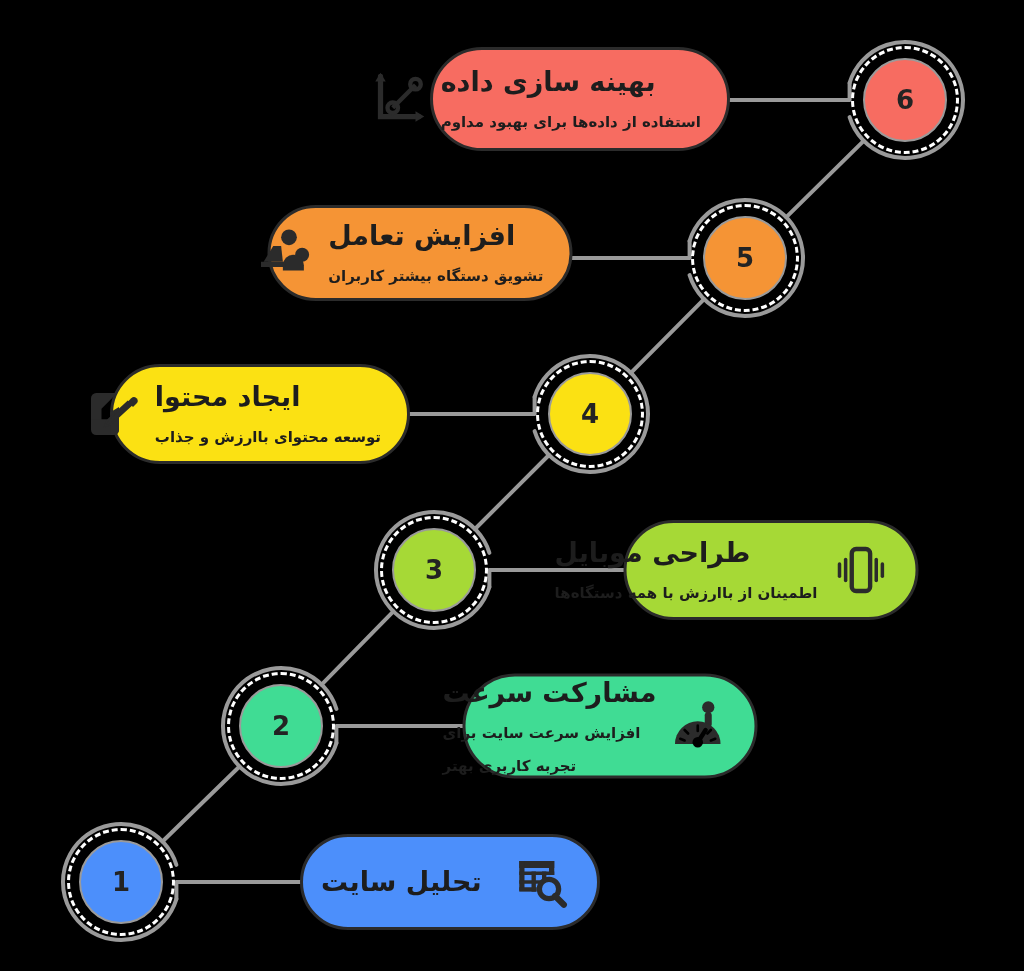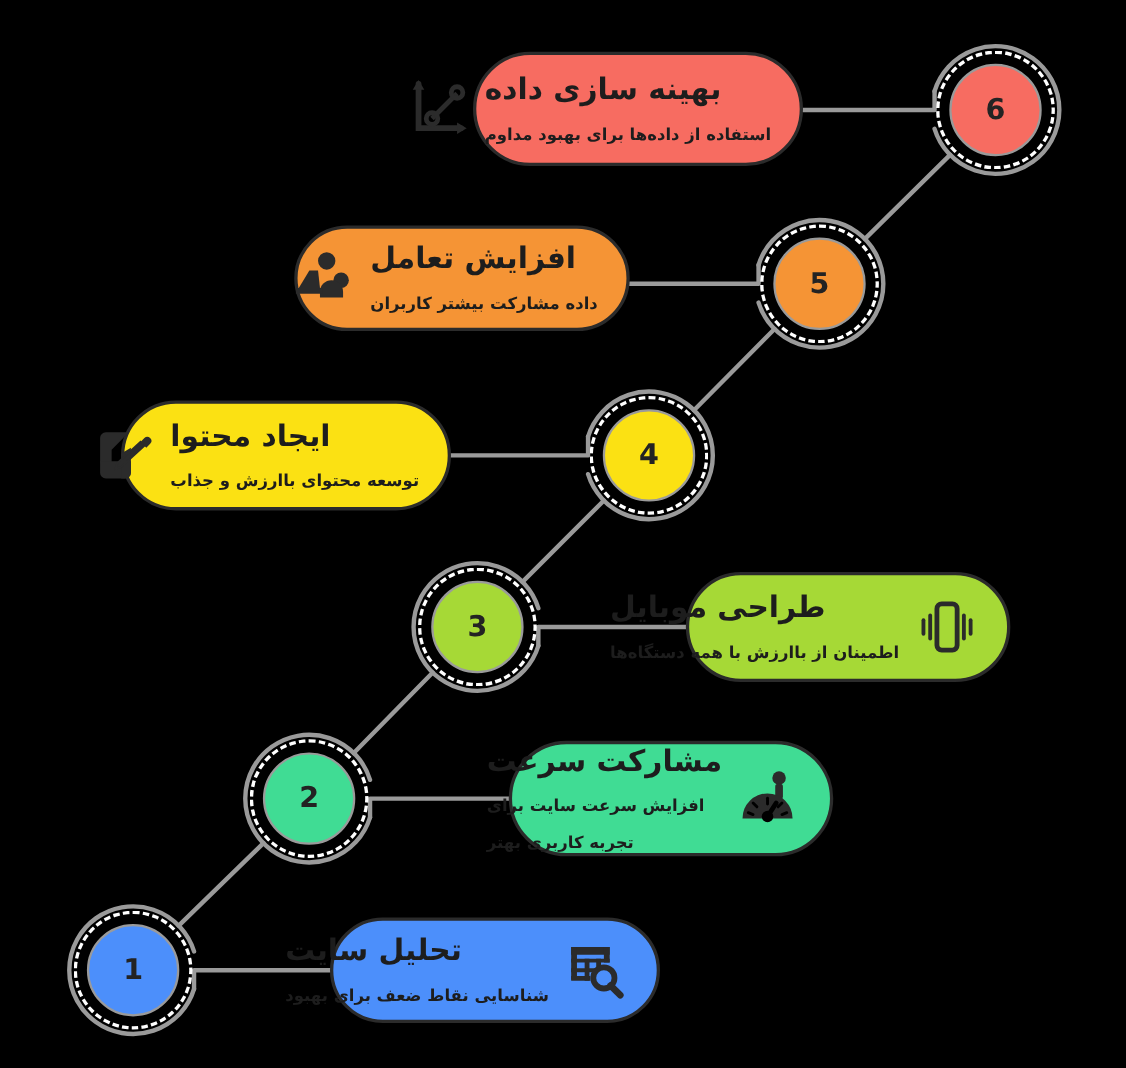--- a/index.html
+++ b/index.html
@@ -159,21 +159,20 @@
         <path d="M6 38h20v5H6z"></path>
         <path d="M20 20h5v23h-5z"></path>
         <path d="M32 20h5v10h-5z"></path>
       </g>
       <circle cx="40" cy="40" r="11" fill="none" stroke="#2b2b2b" stroke-width="6"></circle>
       <path d="M47 48l10 10" stroke="#2b2b2b" stroke-width="7" stroke-linecap="round"></path>
     </svg>
         </div>
         <div class="txt">
           <div class="title">تحلیل سایت</div>
-          <div class="desc nowrap">شناسایی نقاط ضعف برای بهبود</div>
         </div>
       </div>
       <div class="card" style="left: 610px; top: 726px; width: 295px; height: 105px; background: rgb(64, 220, 148); border-color: rgb(43, 43, 43); border-radius: 58.5px;">
         <div class="ico">
     <svg viewBox="0 0 64 64" width="56" height="56">
       <circle cx="42" cy="10" r="7" fill="#2b2b2b"></circle>
       <rect x="38" y="16" width="8" height="16" rx="3" fill="#2b2b2b"></rect>
       <path d="M4 52a26 26 0 0 1 52 0z" fill="#2b2b2b"></path>
       <g stroke="#000" stroke-width="3" stroke-linecap="round">
         <path d="M10 46l5 2"></path>
@@ -220,21 +219,21 @@
       <path d="M8 38h32v12a6 6 0 0 1-6 6H14a6 6 0 0 1-6-6z" fill="#2b2b2b"></path>
       <path d="M40 24v26a6 6 0 0 1-6 6h-4V30z" fill="#2b2b2b"></path>
       <path d="M30 44l-6 2 2-6L50 18l4 4z" fill="#2b2b2b" stroke="#2b2b2b" stroke-width="2"></path>
       <path d="M50 18l4-4a4 4 0 0 1 6 6l-4 4z" fill="#2b2b2b"></path>
     </svg>
         </div>
       </div>
       <div class="card" style="left: 420px; top: 253px; width: 305px; height: 96px; background: rgb(245, 148, 53); border-color: rgb(43, 43, 43); border-radius: 54px;">
         <div class="txt">
           <div class="title">افزایش تعامل</div>
-          <div class="desc nowrap">داده مشارکت بیشتر کاربران</div>
+          <div class="desc nowrap">تشویق دستگاه بیشتر کاربران</div>
         </div>
         <div class="ico">
     <svg viewBox="0 0 64 64" width="56" height="56">
       <circle cx="36" cy="14" r="9" fill="#2b2b2b"></circle>
       <circle cx="51" cy="34" r="8" fill="#2b2b2b"></circle>
       <path d="M29 46a12 12 0 0 1 24 0v6H29z" fill="#2b2b2b"></path>
       <path d="M27 24h-9l-11 18h22z" fill="#2b2b2b"></path>
       <path d="M4 42h28v6H4z" fill="#2b2b2b"></path>
     </svg>
         </div>

